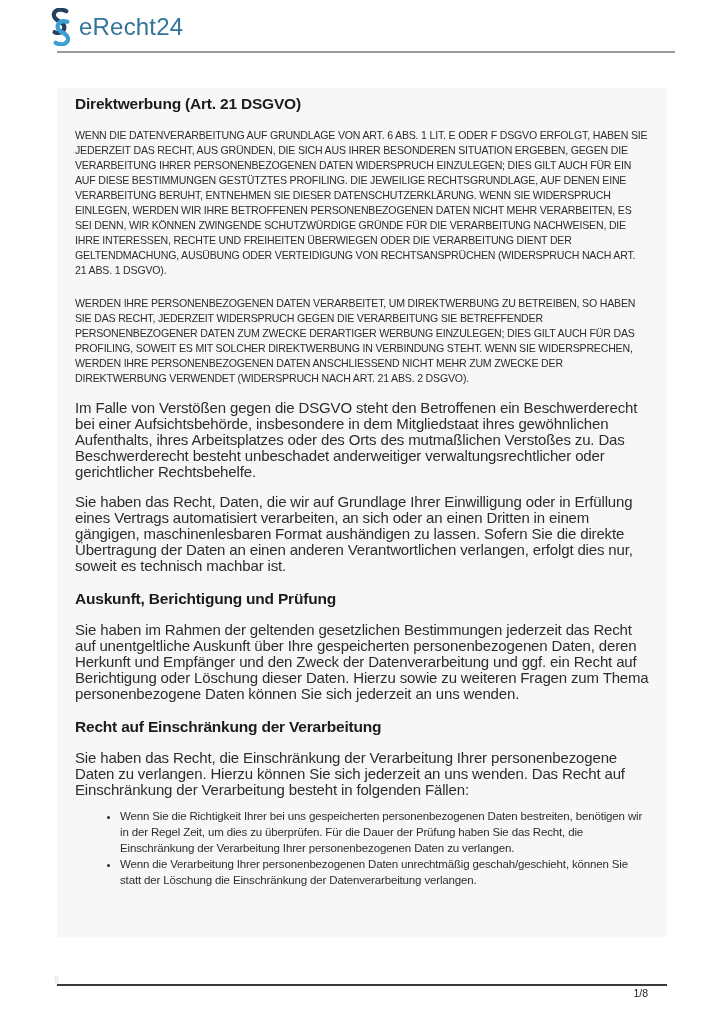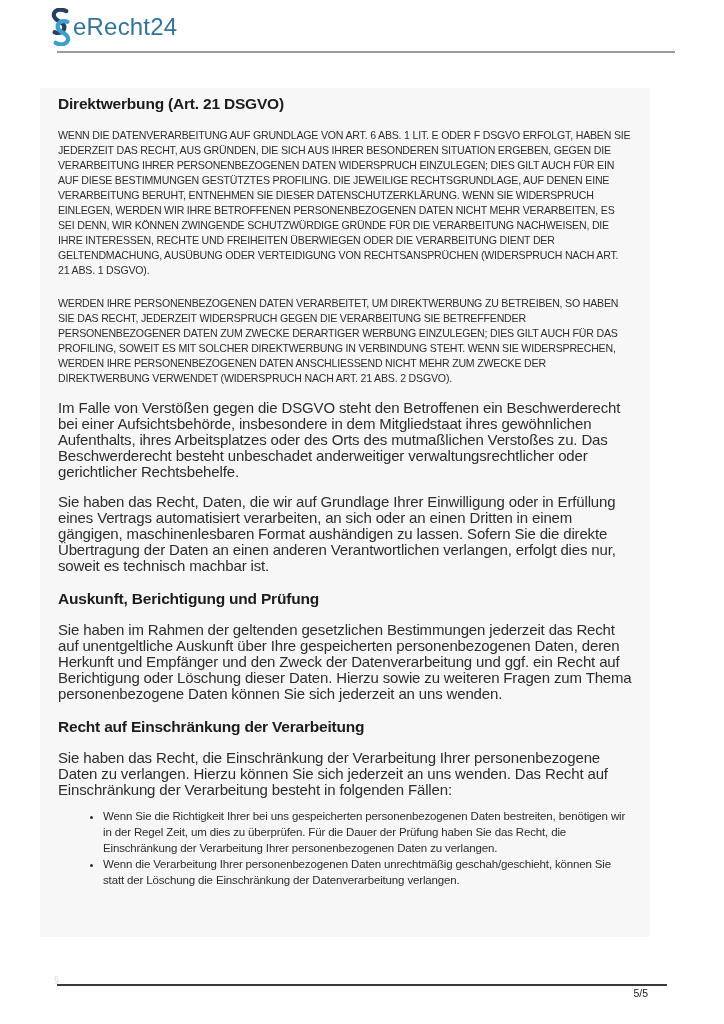--- a/index.html
+++ b/index.html
@@ -7,40 +7,40 @@
     position:relative;
     width:724px;height:1024px;
     background:#ffffff;
     font-family:"Liberation Sans",sans-serif;
     overflow:hidden;
     margin:0 auto;
   }
   
   .logo{
     position:absolute;left:49px;top:8px;
-    display:flex;align-items:center;
+    display:flex;align-items:center;gap:6px;
   }
   .logo-icon{width:24px;height:38px;}
   .brand{
     font-size:24px;
     color:#31749c;
     letter-spacing:0.2px;
   }
   .header-rule{
     position:absolute;left:57px;top:51px;
     width:618px;height:2px;
     background:#9b9b9b;
   }
   .header-rule-endmark{
     position:absolute;left:672px;top:45px;
     font-size:8px;color:#c9c9c9;opacity:.8;
   }
   
   .content-panel{
-    position:absolute;left:40px;top:88px;
+    position:absolute;left:57px;top:88px;
     width:610px;height:849px;
     background:#f7f7f7;
     box-sizing:border-box;
     padding:7px 18px 0 18px;
     color:#2d2d2d;
   }
   .content-panel h2{
     margin:16px 0 0 0;
     font-size:15.5px;line-height:18px;
     font-weight:bold;
@@ -127,15 +127,15 @@
       <ul>
         <li>Wenn Sie die Richtigkeit Ihrer bei uns gespeicherten personenbezogenen Daten bestreiten, benötigen wir in der Regel Zeit, um dies zu überprüfen. Für die Dauer der Prüfung haben Sie das Recht, die Einschränkung der Verarbeitung Ihrer personenbezogenen Daten zu verlangen.</li>
         <li>Wenn die Verarbeitung Ihrer personenbezogenen Daten unrechtmäßig geschah/geschieht, können Sie statt der Löschung die Einschränkung der Datenverarbeitung verlangen.</li>
       </ul>
     </section>
 
   </div>
 
   <span class="footer-mark">§</span>
   <div class="footer-rule"></div>
-  <div class="page-number">5/5</div>
+  <div class="page-number">1/8</div>
 
 </div>
 
 </body></html>

